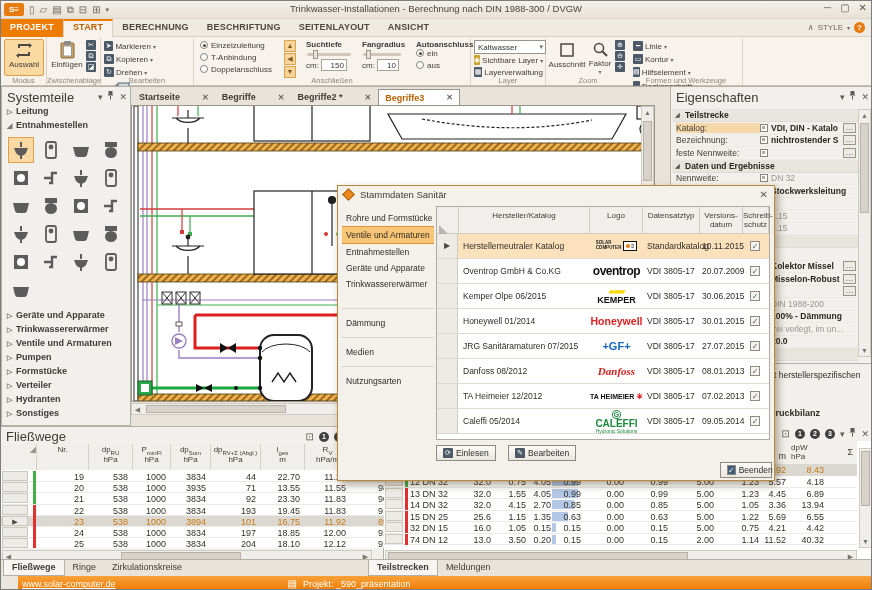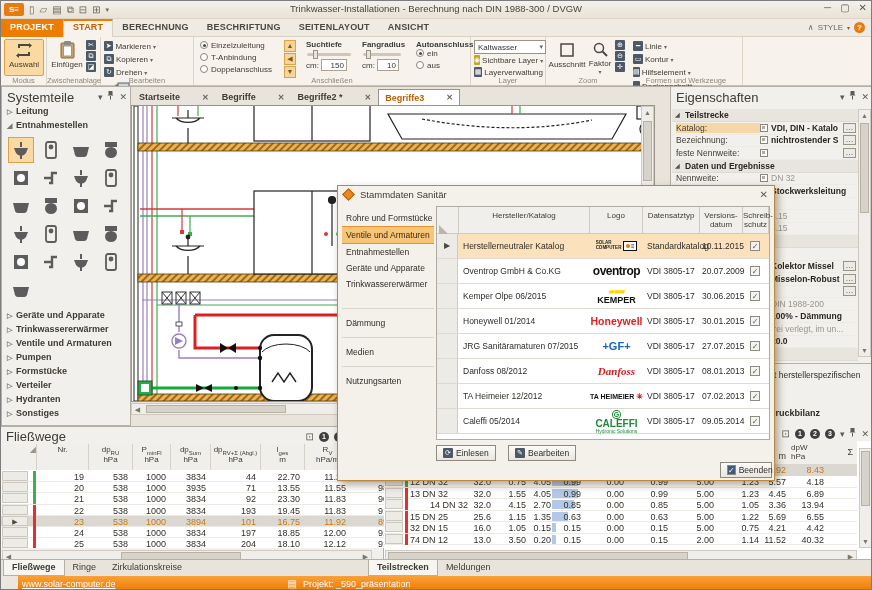--- a/index.html
+++ b/index.html
@@ -918,21 +918,21 @@
           <div class="tcell" style="left: 200px; top: 1px; width: 40px;">0.00</div>
           <div class="tcell" style="left: 244px; top: 1px; width: 40px;">0.99</div>
           <div class="tcell" style="left: 290px; top: 1px; width: 40px;">5.00</div>
           <div class="tcell" style="left: 335px; top: 1px; width: 40px;">1.23</div>
           <div class="tcell" style="left: 362px; top: 1px; width: 40px;">4.45</div>
           <div class="tcell" style="left: 400px; top: 1px; width: 40px;">6.89</div>
         </div>
         <div style="position: absolute; left: 0px; top: 58px; width: 473px; height: 11.5px; border-bottom: 1px solid rgb(236, 234, 228);">
           <div class="selbox" style="left: 1px; top: 0px; width: 18px; height: 10px;"></div>
           <div class="indbar" style="left: 21px; top: 0px; height: 11px; background: rgb(224, 48, 48);"></div>
-          <div class="tcell" style="left: 26px; top: 1px; width: 52px; text-align: left; margin-left: 20px;">14  DN 32</div>
+          <div class="tcell" style="left: 26px; top: 1px; width: 52px; text-align: left;">14  DN 32</div>
           <div class="tcell" style="left: 71px; top: 1px; width: 36px;">32.0</div>
           <div class="tcell" style="left: 106px; top: 1px; width: 36px;">4.15</div>
           <div class="tcell" style="left: 131px; top: 1px; width: 36px;">2.70</div>
           <div class="bluebar" style="left: 168px; top: 1px; width: 22px;"></div>
           <div class="tcell" style="left: 161px; top: 1px; width: 36px;">0.85</div>
           <div class="tcell" style="left: 200px; top: 1px; width: 40px;">0.00</div>
           <div class="tcell" style="left: 244px; top: 1px; width: 40px;">0.85</div>
           <div class="tcell" style="left: 290px; top: 1px; width: 40px;">5.00</div>
           <div class="tcell" style="left: 335px; top: 1px; width: 40px;">1.05</div>
           <div class="tcell" style="left: 362px; top: 1px; width: 40px;">3.36</div>

